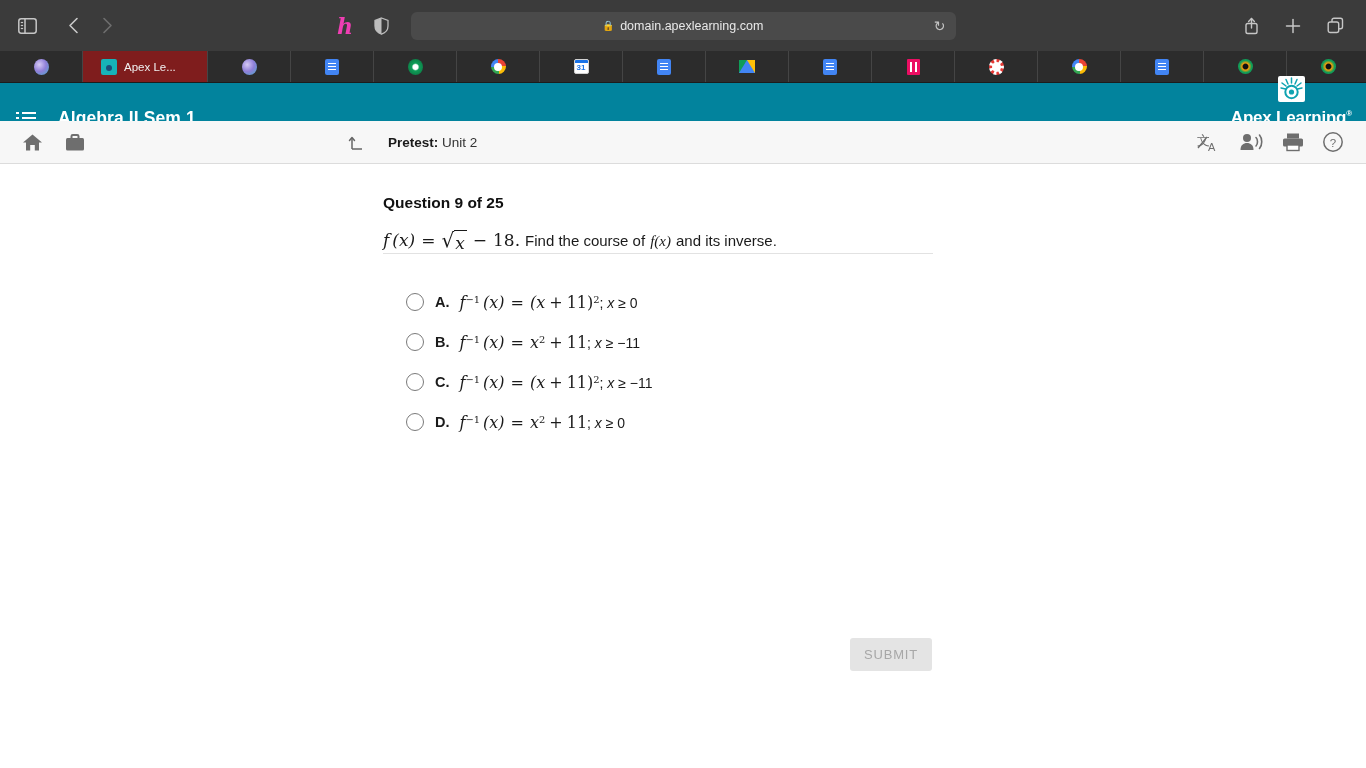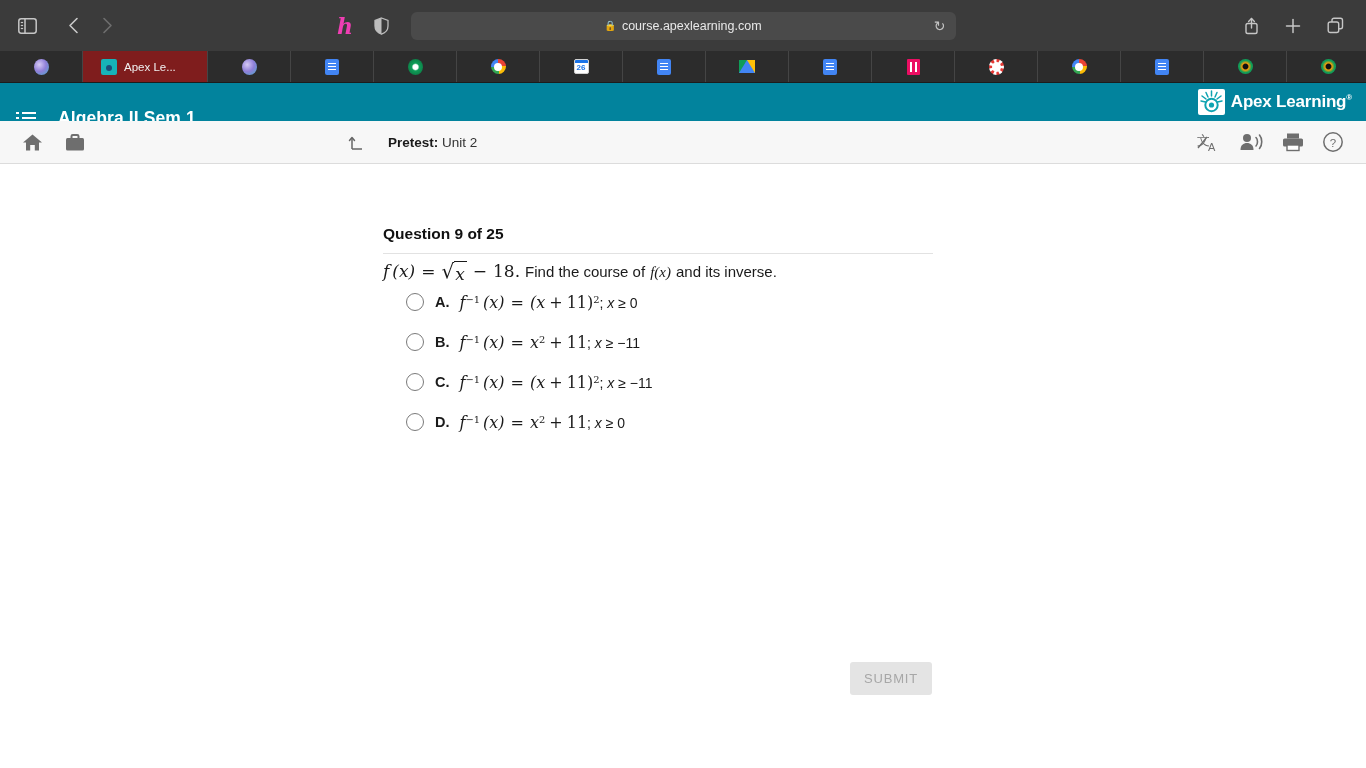--- a/index.html
+++ b/index.html
@@ -159,21 +159,21 @@
   .hamburger { display: flex; flex-direction: column; gap: 3px; cursor: pointer; }
   .hamburger i {
     display: block; width: 14px; height: 2px; background: #fff; position: relative;
   }
   .hamburger i::before {
     content:""; position:absolute; left:-6px; top:0; width:2.5px; height:2px; background:#fff;
   }
   .course-title {
     font-size: 17.5px; font-weight: bold; letter-spacing: 0.1px; color: #fff;
   }
-  .apex-logo { display: flex; align-items: center; gap: 6px; }
+  .apex-logo { display: flex; align-items: center; gap: 6px; flex-direction: column; }
   .apex-logo-mark {
     width: 27px; height: 26px; background: #ffffff; border-radius: 2px;
     position: relative; overflow: hidden;
   }
   .apex-logo-mark svg { position:absolute; left:0; top:0; }
   .apex-logo-text {
     font-size: 17px; color: #fff; font-weight: 600; letter-spacing: -0.2px;
   }
   .apex-logo-tm { font-size: 8px; vertical-align: super; }
 
@@ -206,21 +206,20 @@
     background: #fff;
   }
   .qblock {
     position: absolute;
     left: 383px; top: 30px;
     width: 560px;
   }
   .q-title {
     font-size: 15.5px; font-weight: bold; color: #111;
     margin-bottom: 16px;
-    margin-top: 31px;
   }
   .q-stem {
     font-size: 15px; color: #1a1a1a; line-height: 1.5;
     display: flex; align-items: baseline; flex-wrap: wrap;
   }
   .mathit { font-family: "DejaVu Serif", serif; font-style: italic; }
   .mathrm { font-family: "DejaVu Serif", serif; font-style: normal; }
   .sqrt-wrap {
     display: inline-flex; align-items: stretch; position: relative;
     font-family: "DejaVu Serif", serif; font-style: italic;
@@ -263,21 +262,21 @@
   .sup {
     font-size: 0.62em; vertical-align: super; position: relative; top: -0.45em;
     font-family: "DejaVu Serif", serif;
   }
   .domain-part {
     font-family: "Liberation Sans", sans-serif;
     font-size: 14px; color: #1a1a1a;
   }
   .domain-part .var { font-style: italic; }
   .submit-btn {
-    position: absolute; left: 850px; top: 498px;
+    position: absolute; left: 850px; top: 474px;
     width: 82px; height: 33px;
     background: #e4e4e4; color: #a7a7a7;
     border: none; border-radius: 3px;
     font-size: 13px; letter-spacing: 0.8px;
     font-family: "Liberation Sans", sans-serif;
     cursor: default;
   }
 </style>
 </head>
 <body>
@@ -313,21 +312,21 @@
       <svg width="15" height="18" viewBox="0 0 15 18">
         <path d="M7.5 1 L14 3.4 V9 C14 13.2 11 16 7.5 17.2 C4 16 1 13.2 1 9 V3.4 Z" fill="none" stroke="#bdbdbd" stroke-width="1.3"></path>
         <path d="M7.5 1 L1 3.4 V9 C1 13.2 4 16 7.5 17.2 Z" fill="#bdbdbd"></path>
       </svg>
     </div>
   </div>
 
   <div class="urlbar">
     <div class="urlbar-text">
       <span class="lock-glyph">🔒</span>
-      <span>course.apexlearning.com</span>
+      <span>domain.apexlearning.com</span>
     </div>
     <span class="reload-glyph">↻</span>
   </div>
 
   <div class="tb-right">
     <div class="tb-btn">
       <svg width="15" height="18" viewBox="0 0 15 18">
         <rect x="2" y="6.5" width="11" height="10" rx="1.8" fill="none" stroke="#c6c6c6" stroke-width="1.4"></rect>
         <line x1="7.5" y1="1.5" x2="7.5" y2="11" stroke="#c6c6c6" stroke-width="1.4" stroke-linecap="round"></line>
         <polyline points="4.6,4.4 7.5,1.4 10.4,4.4" fill="none" stroke="#c6c6c6" stroke-width="1.4" stroke-linecap="round" stroke-linejoin="round"></polyline>
@@ -362,21 +361,21 @@
   <div class="tab">
       <span class="fav fav-doc"></span>
     </div>
   <div class="tab">
       <span class="fav fav-green"></span>
     </div>
   <div class="tab">
       <span class="fav fav-google"></span>
     </div>
   <div class="tab">
-      <span class="fav fav-cal">26</span>
+      <span class="fav fav-cal">31</span>
     </div>
   <div class="tab">
       <span class="fav fav-doc"></span>
     </div>
   <div class="tab">
       <span class="fav-drive"></span>
     </div>
   <div class="tab">
       <span class="fav fav-doc"></span>
     </div>

